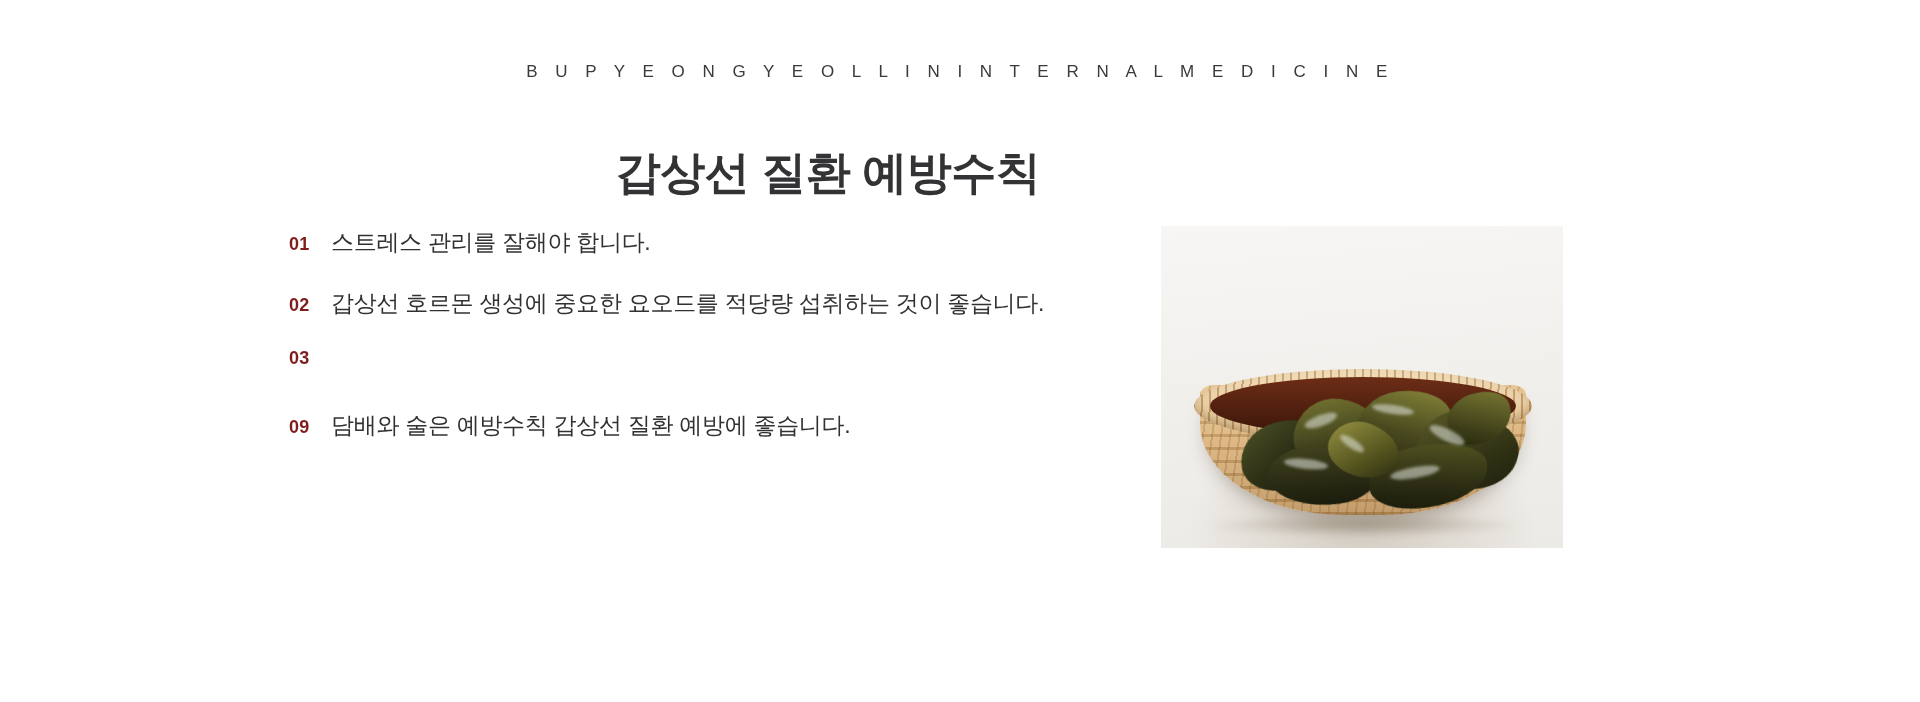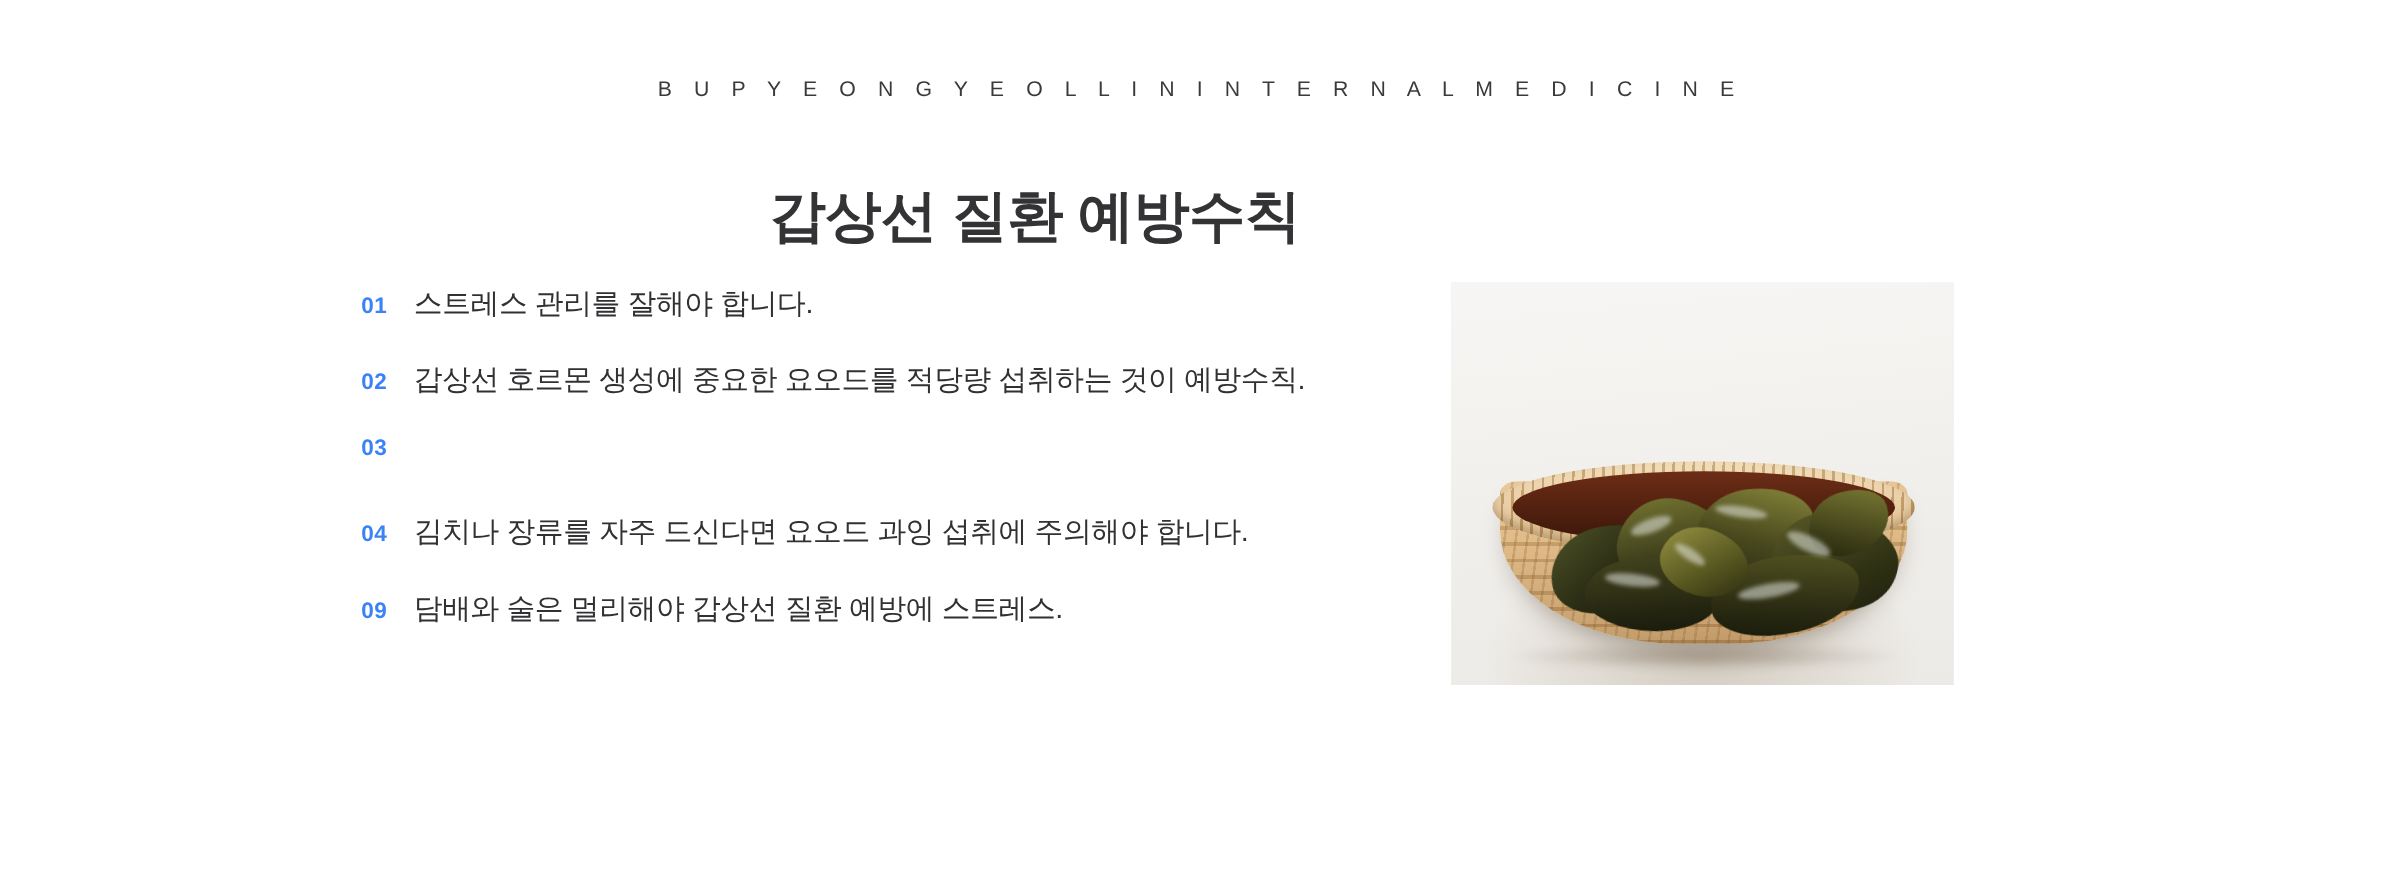--- a/index.html
+++ b/index.html
@@ -68,21 +68,21 @@
     display: flex;
     align-items: baseline;
     height: 61px;
   }
 
   .tip-num {
     width: 42px;
     flex: 0 0 42px;
     font-size: 18px;
     font-weight: 700;
-    color: #3b82f6;
+    color: #7f1d1d;
     letter-spacing: 0.3px;
   }
 
   .tip-text {
     font-size: 23px;
     font-weight: 400;
     color: #313134;
     letter-spacing: -0.3px;
     line-height: 1.4;
     white-space: nowrap;
@@ -216,35 +216,31 @@
 
     <div class="tips-list">
 
       <div class="tip-row">
         <span class="tip-num">01</span>
         <span class="tip-text">스트레스 관리를 잘해야 합니다.</span>
       </div>
 
       <div class="tip-row">
         <span class="tip-num">02</span>
-        <span class="tip-text">갑상선 호르몬 생성에 중요한 요오드를 적당량 섭취하는 것이 예방수칙.</span>
+        <span class="tip-text">갑상선 호르몬 생성에 중요한 요오드를 적당량 섭취하는 것이 좋습니다.</span>
       </div>
 
       <div class="tip-row">
         <span class="tip-num">03</span>
       </div>
 
-      <div class="tip-row">
-        <span class="tip-num">04</span>
-        <span class="tip-text">김치나 장류를 자주 드신다면 요오드 과잉 섭취에 주의해야 합니다.</span>
-      </div>
 
       <div class="tip-row">
         <span class="tip-num">09</span>
-        <span class="tip-text">담배와 술은 멀리해야 갑상선 질환 예방에 스트레스.</span>
+        <span class="tip-text">담배와 술은 예방수칙 갑상선 질환 예방에 좋습니다.</span>
       </div>
 
     </div>
 
     <div class="photo-wrap">
       <div class="photo">
         <div class="basket">
           <div class="basket-body"></div>
           <div class="basket-rim"></div>
           <div class="basket-inner"></div>

